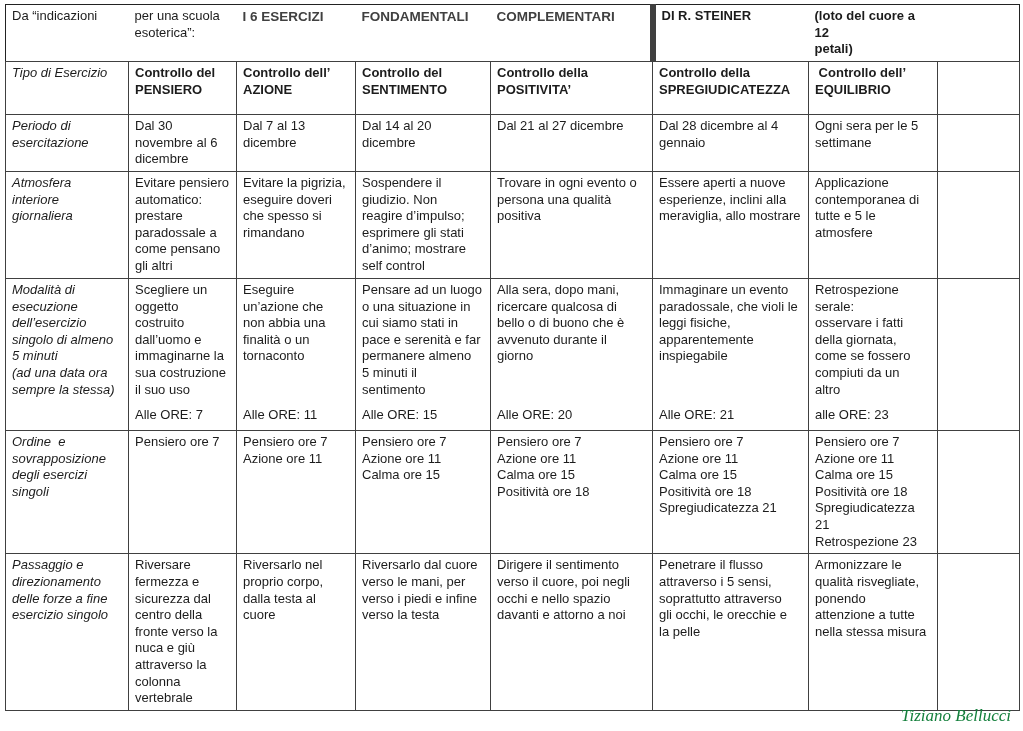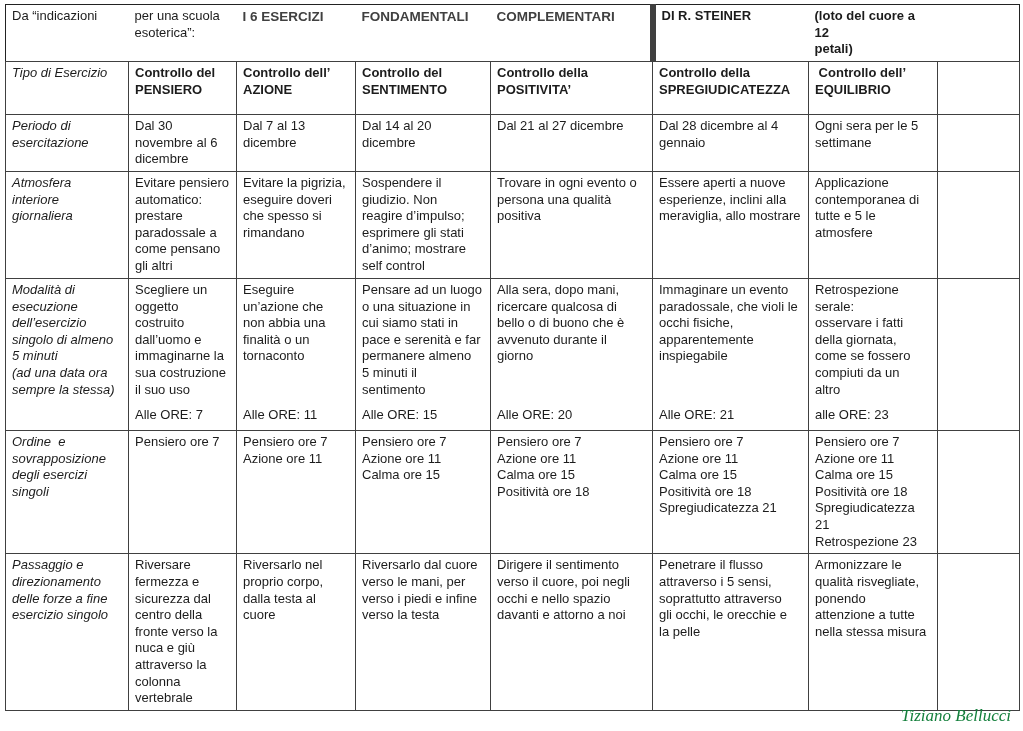--- a/index.html
+++ b/index.html
@@ -157,21 +157,21 @@
       <td><div class="timed">
         <div class="desc">Alla sera, dopo mani,
 ricercare qualcosa di
 bello o di buono che è
 avvenuto durante il
 giorno</div>
         <div class="time">Alle ORE: 20</div></div></td>
       <td><div class="timed">
         <div class="desc">Immaginare un evento
 paradossale, che violi le
-occhi fisiche,
+leggi fisiche,
 apparentemente
 inspiegabile</div>
         <div class="time">Alle ORE: 21</div></div></td>
       <td><div class="timed">
         <div class="desc">Retrospezione
 serale:
 osservare i fatti
 della giornata,
 come se fossero
 compiuti da un

